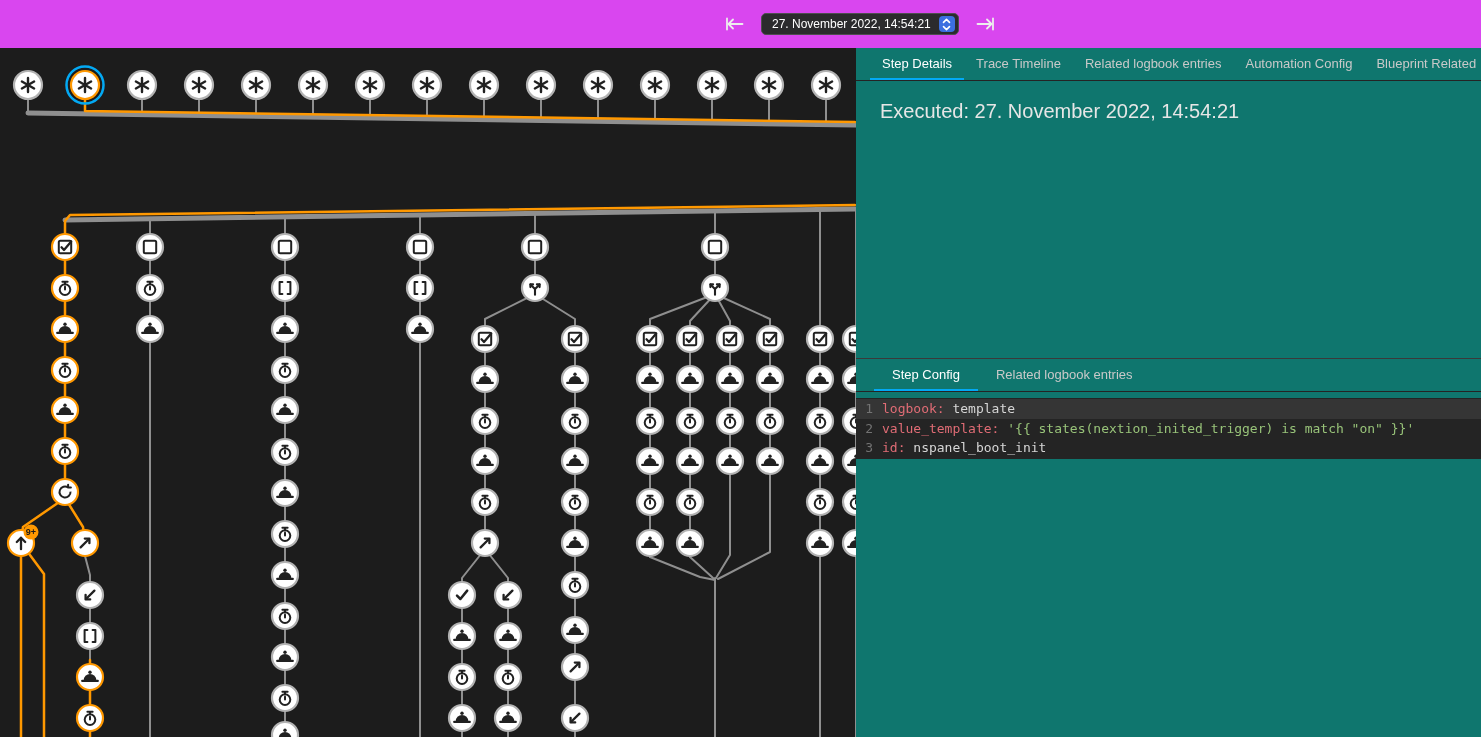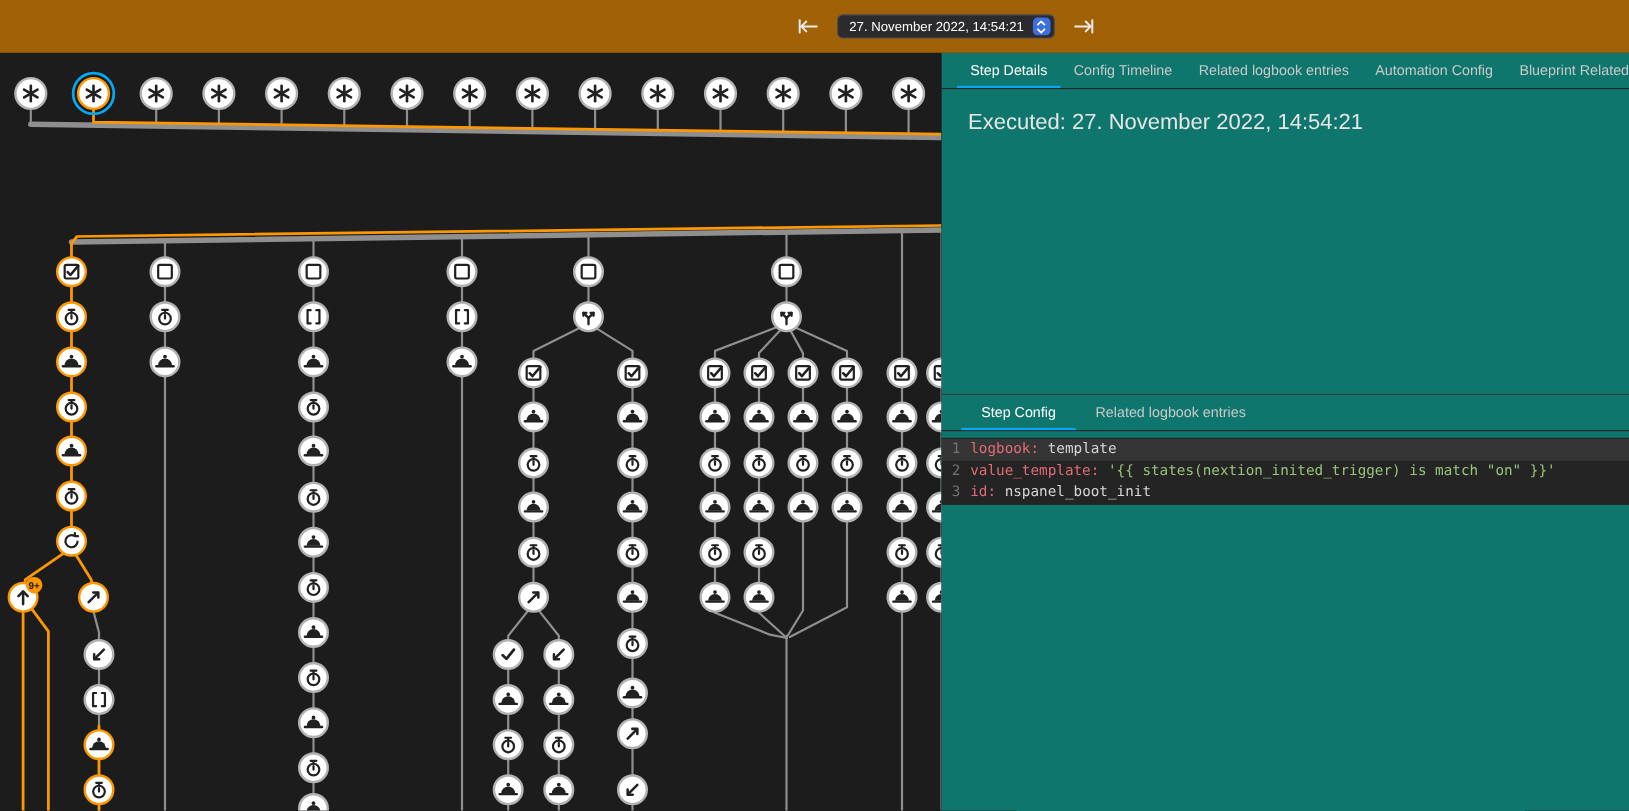--- a/index.html
+++ b/index.html
@@ -1,19 +1,19 @@
 <!DOCTYPE html>
 <html><head>
 <meta charset="utf-8">
 <style>
   * { margin:0; padding:0; box-sizing:border-box; }
   html,body { width:1481px; height:737px; background:#1a1a1a; overflow:hidden;
               font-family:"Liberation Sans", sans-serif; }
   
-  .topbar { position:absolute; left:0; top:0; width:1481px; height:48px; background:#a16207; z-index:10; }
+  .topbar { position:absolute; left:0; top:0; width:1481px; height:48px; background:#d946ef; z-index:10; }
   .trace-nav { position:absolute; left:722px; top:0; height:48px; display:flex; align-items:center; gap:15px; }
   .nav-btn { background:none; border:none; cursor:pointer; display:flex; align-items:center; padding:2px; }
   .trace-select { display:inline-flex; align-items:center; height:22px; background:#2b2b2d;
                   border:1px solid #4e4e50; border-radius:5px; padding:0 3px 0 10px; gap:8px; cursor:pointer; }
   .trace-select-label { color:#fff; font-size:12px; white-space:nowrap; }
   .stepper { width:16px; height:16px; background:#3c6fe0; border-radius:4px; display:flex;
              align-items:center; justify-content:center; }
   
   .graph { position:absolute; left:0; top:48px; width:856px; height:689px; background:#1c1c1c; overflow:hidden; }
   .graph svg { display:block; }
@@ -772,21 +772,21 @@
         <path d="M 849.7 546.2 a 6.3 6.3 0 0 1 12.6 0 z" fill="#212121"></path>
         <circle cx="856" cy="538.2" r="1.7" fill="#212121"></circle>
         <line x1="848.2" y1="546.9" x2="863.8" y2="546.9" stroke="#212121" stroke-width="2.2" stroke-linecap="round"></line>
       </g>
     </svg>
 </div>
 
 <div class="right">
   <div class="tabs spread">
     <div class="tab active">Step Details</div>
-    <div class="tab">Config Timeline</div>
+    <div class="tab">Trace Timeline</div>
     <div class="tab">Related logbook entries</div>
     <div class="tab">Automation Config</div>
     <div class="tab">Blueprint Related</div>
   </div>
 
   <div class="executed">Executed: 27. November 2022, 14:54:21</div>
 
   <div class="section2">
     <div class="tabs left">
       <div class="tab active">Step Config</div>

